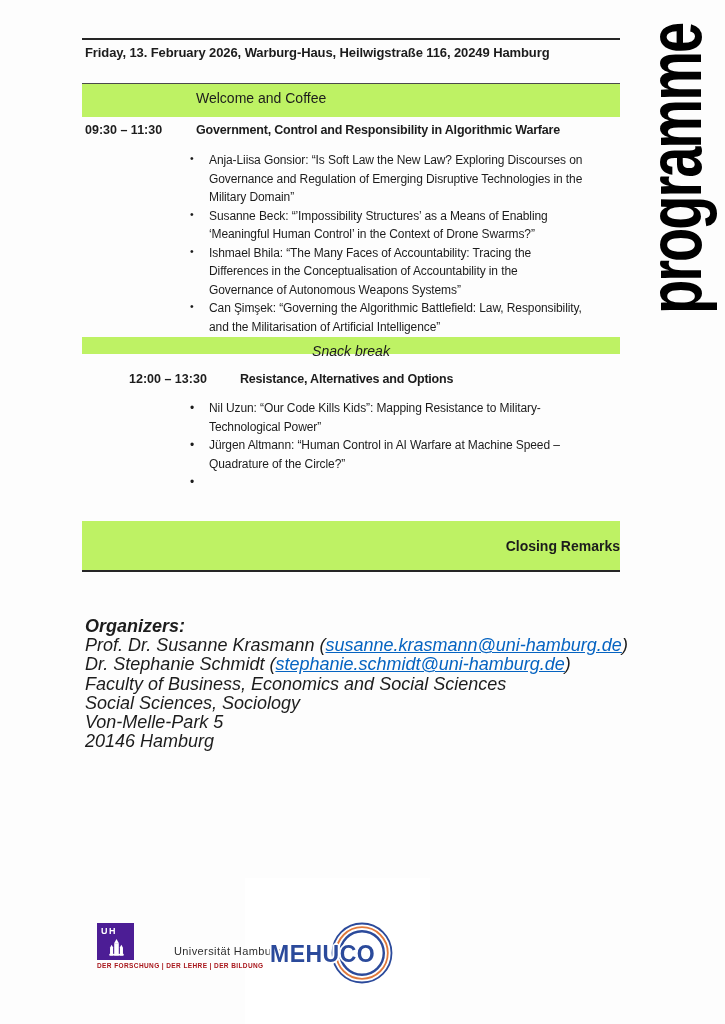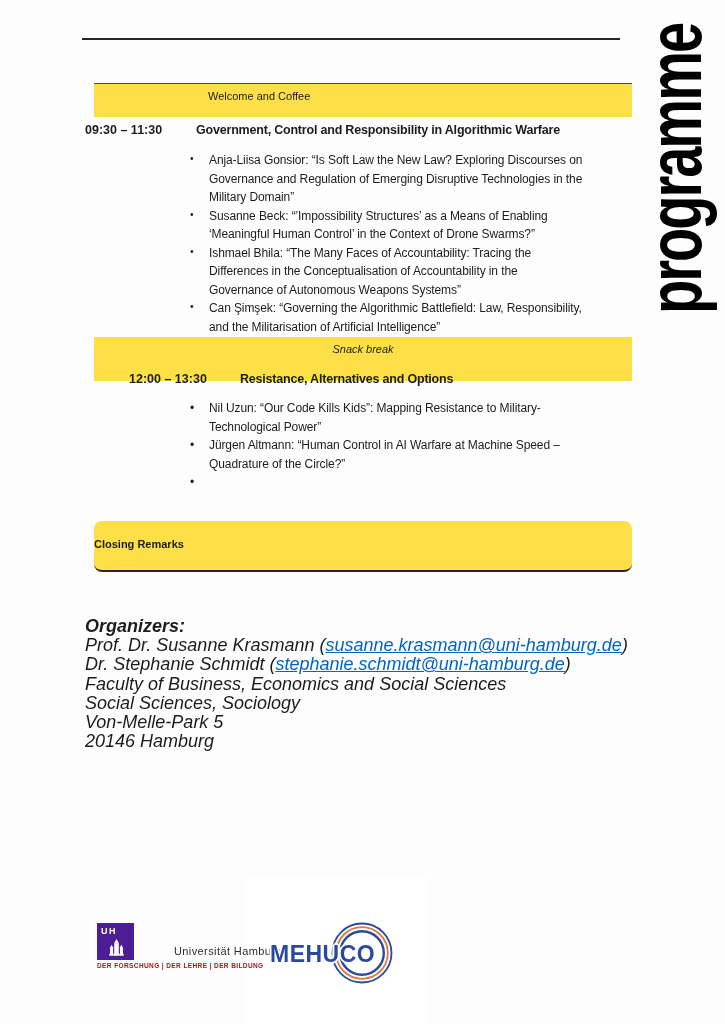--- a/index.html
+++ b/index.html
@@ -37,28 +37,28 @@
 
   
   .schedule { position: absolute; left: 82px; top: 38px; width: 538px; height: 534px; }
   .schedule .top-line { position: absolute; left: 0; top: 0; width: 538px; height: 2px; background: #262626; }
   .header-title {
     position: absolute; left: 3px; top: 7px;
     font-size: 13px; font-weight: bold; letter-spacing: -0.1px;
     white-space: nowrap;
   }
   .bar {
-    position: absolute; left: 12px; width: 538px;
-    background: #fde047;
+    position: absolute; left: 0; width: 538px;
+    background: #bef264;
     box-sizing: border-box;
-    font-size: 11px;
+    font-size: 14px;
   }
   .bar-welcome { top: 45px; height: 34px; border-top: 1px solid #4a4a4a; padding: 6px 0 0 114px; }
-  .bar-snack   { top: 299px; height: 44px; text-align: center; font-style: italic; padding-top: 6px; }
-  .bar-closing { top: 483px; height: 51px; border-bottom: 2px solid #262626; text-align: left; font-weight: bold; padding-top: 17px; border-radius: 8px; }
+  .bar-snack   { top: 299px; height: 17px; text-align: center; font-style: italic; padding-top: 6px; }
+  .bar-closing { top: 483px; height: 51px; border-bottom: 2px solid #262626; text-align: right; font-weight: bold; padding-top: 17px; }
 
   .session { position: absolute; left: 0; width: 538px; height: 18px; text-align: center; }
   .session-1 { top: 85px; }
   .session-2 { top: 334px; margin-left: 44px; }
   .session .time  { position: absolute; left: 3px;   font-size: 12.5px; font-weight: bold; white-space: nowrap; }
   .session .title { position: absolute; left: 114px; font-size: 12.5px; font-weight: bold; letter-spacing: -0.2px; white-space: nowrap; }
 
   .talks {
     position: absolute; left: 108px; width: 450px;
     margin: 0; padding: 0; list-style: none;
@@ -99,20 +99,21 @@
 
 <div class="page">
 
   <div class="scan-artifact"></div>
 
   <div class="side-label">programme</div>
 
   <div class="schedule">
     <div class="top-line"></div>
 
+    <div class="header-title">Friday, 13. February 2026, Warburg-Haus, Heilwigstraße 116, 20249 Hamburg</div>
 
     <div class="bar bar-welcome">Welcome and Coffee</div>
 
     <div class="session session-1">
       <span class="time">09:30 – 11:30</span>
       <span class="title">Government, Control and Responsibility in Algorithmic Warfare</span>
     </div>
 
     <ul class="talks talks-1">
       <li>

